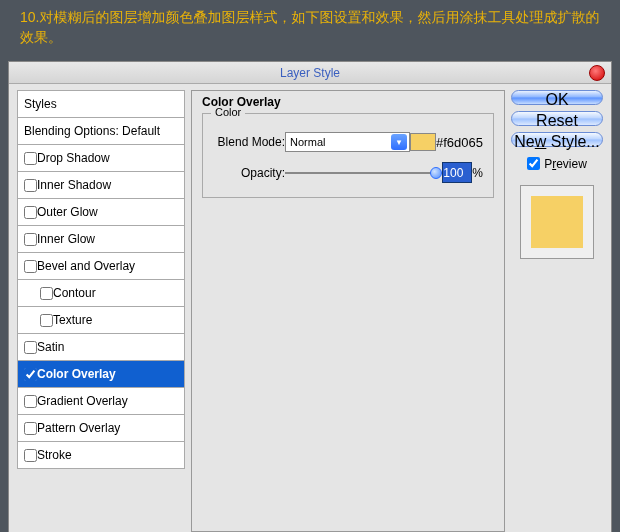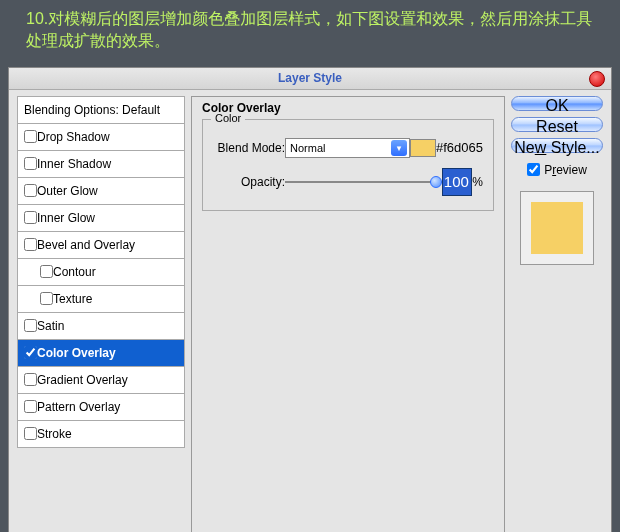--- a/index.html
+++ b/index.html
@@ -1,19 +1,19 @@
 <!DOCTYPE html>
 <html><head>
 <meta charset="utf-8">
 <style>
 * { box-sizing: border-box; margin: 0; padding: 0; }
 body { font-family: "SimSun", Arial, sans-serif; background: #4e555d; width: 620px; height: 532px; }
-.instruction { color: #bef264; font-size: 16px; padding: 8px 26px; line-height: 1.4; }
+.instruction { color: #eab308; font-size: 14px; padding: 8px 20px; line-height: 1.4; }
 .dialog { background: #e5e5e5; margin: 6px 8px 0 8px; border: 1px solid #888; }
-.titlebar { height: 22px; background: linear-gradient(#e8e8e8,#d5d5d5); border-bottom: 1px solid #aaa; display:flex; align-items:center; justify-content:center; position:relative;font-weight:bold; }
+.titlebar { height: 22px; background: linear-gradient(#e8e8e8,#d5d5d5); border-bottom: 1px solid #aaa; display:flex; align-items:center; justify-content:center; position:relative; }
 .titlebar-title { color: #3a5fbf; font-size: 12px; font-family: Tahoma, Arial; }
 .close-orb { position:absolute; right:6px; top:3px; width:16px; height:16px; border-radius:50%; background: radial-gradient(circle at 40% 35%, #ff7a7a, #d00000); border:1px solid #900; }
 .dialog-body { display:flex; padding:6px 8px 6px 8px; gap:6px; min-height:454px; }
 .styles-panel { width:168px; }
 .styles-panel table { width:100%; border-collapse:collapse; background:#fff; border:1px solid #888; }
 .styles-panel td { border:1px solid #aaa; padding:6px 6px; font-size:12px; font-family: Tahoma, Arial; color:#000; }
 .styles-header { font-weight:normal; }
 .style-row { display:flex; align-items:center; gap:0; }
 .indent { padding-left:22px !important; }
 .selected td { background:#1060d0; color:#fff; }
@@ -24,21 +24,21 @@
 .fieldset-box { border:1px solid #aaa; padding:8px 10px 14px 10px; position:relative; background:#e5e5e5; }
 .fieldset-legend { position:absolute; top:-8px; left:8px; background:#e5e5e5; padding:0 4px; font-size:11px; font-family:Tahoma,Arial; }
 .field-row { display:flex; align-items:center; gap:0; margin-top:10px; font-size:12px; font-family:Tahoma,Arial; }
 .field-label { width:72px; text-align:right; }
 .dropdown { flex:1; height:20px; background:#fff; border:1px solid #888; display:flex; align-items:center; justify-content:space-between; padding:0 2px 0 4px; font-size:11px; }
 .dropdown-arrow { width:16px; height:16px; background:linear-gradient(#6aa3ff,#2e6eff); border-radius:3px; display:flex; align-items:center; justify-content:center; color:#fff; font-size:9px; }
 .swatch { width:26px; height:18px; border:1px solid #888; background:#f6d065; }
 .hexval { font-size:13px; font-family:Liberation Sans, sans-serif; }
 .slider-track { flex:1; height:2px; background:#888; position:relative; }
 .slider-thumb { position:absolute; right:0; top:-5px; width:12px; height:12px; border-radius:50%; background:radial-gradient(circle at 35% 35%,#cfe3ff,#4d8bff); border:1px solid #2e6eff; }
-.numbox { width:30px; height:28px; border:1px solid #333; background:#fff; color:#000; font-size:15px; text-align:center; padding-right:2px; outline:none; }
+.numbox { width:30px; height:21px; border:1px solid #333; background:#fff; color:#000; font-size:12px; text-align:left; padding-right:2px; outline:none; }
 .numbox.sel { background:#2a5fd0; color:#fff; border:1px solid #13366e; }
 .right-panel { width:92px; display:flex; flex-direction:column; gap:6px; align-items:stretch; }
 .aqua-btn { height:15px; border-radius:11px; background:linear-gradient(#f4f9ff,#bcd5ff 48%,#9dc1ff 52%,#dce9ff); border:1px solid #6b8dd6; font-size:16px; font-family:Tahoma,Arial; color:#000; cursor:pointer; }
 .aqua-btn.default { background:linear-gradient(#e8f1ff,#8ab4ff 48%,#5a92ff 52%,#c6dcff); }
 .prev-row { display:flex; align-items:flex-start; gap:4px; justify-content:center; font-size:12px; font-family:Tahoma,Arial; margin-top:4px; }
 .preview-box { margin:8px auto 0 auto; width:74px; height:74px; border:1px solid #999; background:#efefef; display:flex; align-items:center; justify-content:center; }
 .preview-fill { width:52px; height:52px; background:#f6d065; }
 .underline-char { text-decoration: underline; }
 </style>
 </head>
@@ -49,20 +49,23 @@
 <div class="dialog">
   <div class="titlebar">
     <span class="titlebar-title">Layer Style</span>
     <span class="close-orb"></span>
   </div>
   <div class="dialog-body">
 
     <div class="styles-panel">
       <table>
         <tbody>
+            <tr>
+              <td class="styles-header">Styles</td>
+            </tr>
         <tr>
               <td>Blending Options: Default</td>
             </tr>
         <tr>
               <td>
                 <div class="style-row">
                   <input type="checkbox" class="chk" style="">
                   <span>Drop Shadow</span>
                 </div>
               </td>

